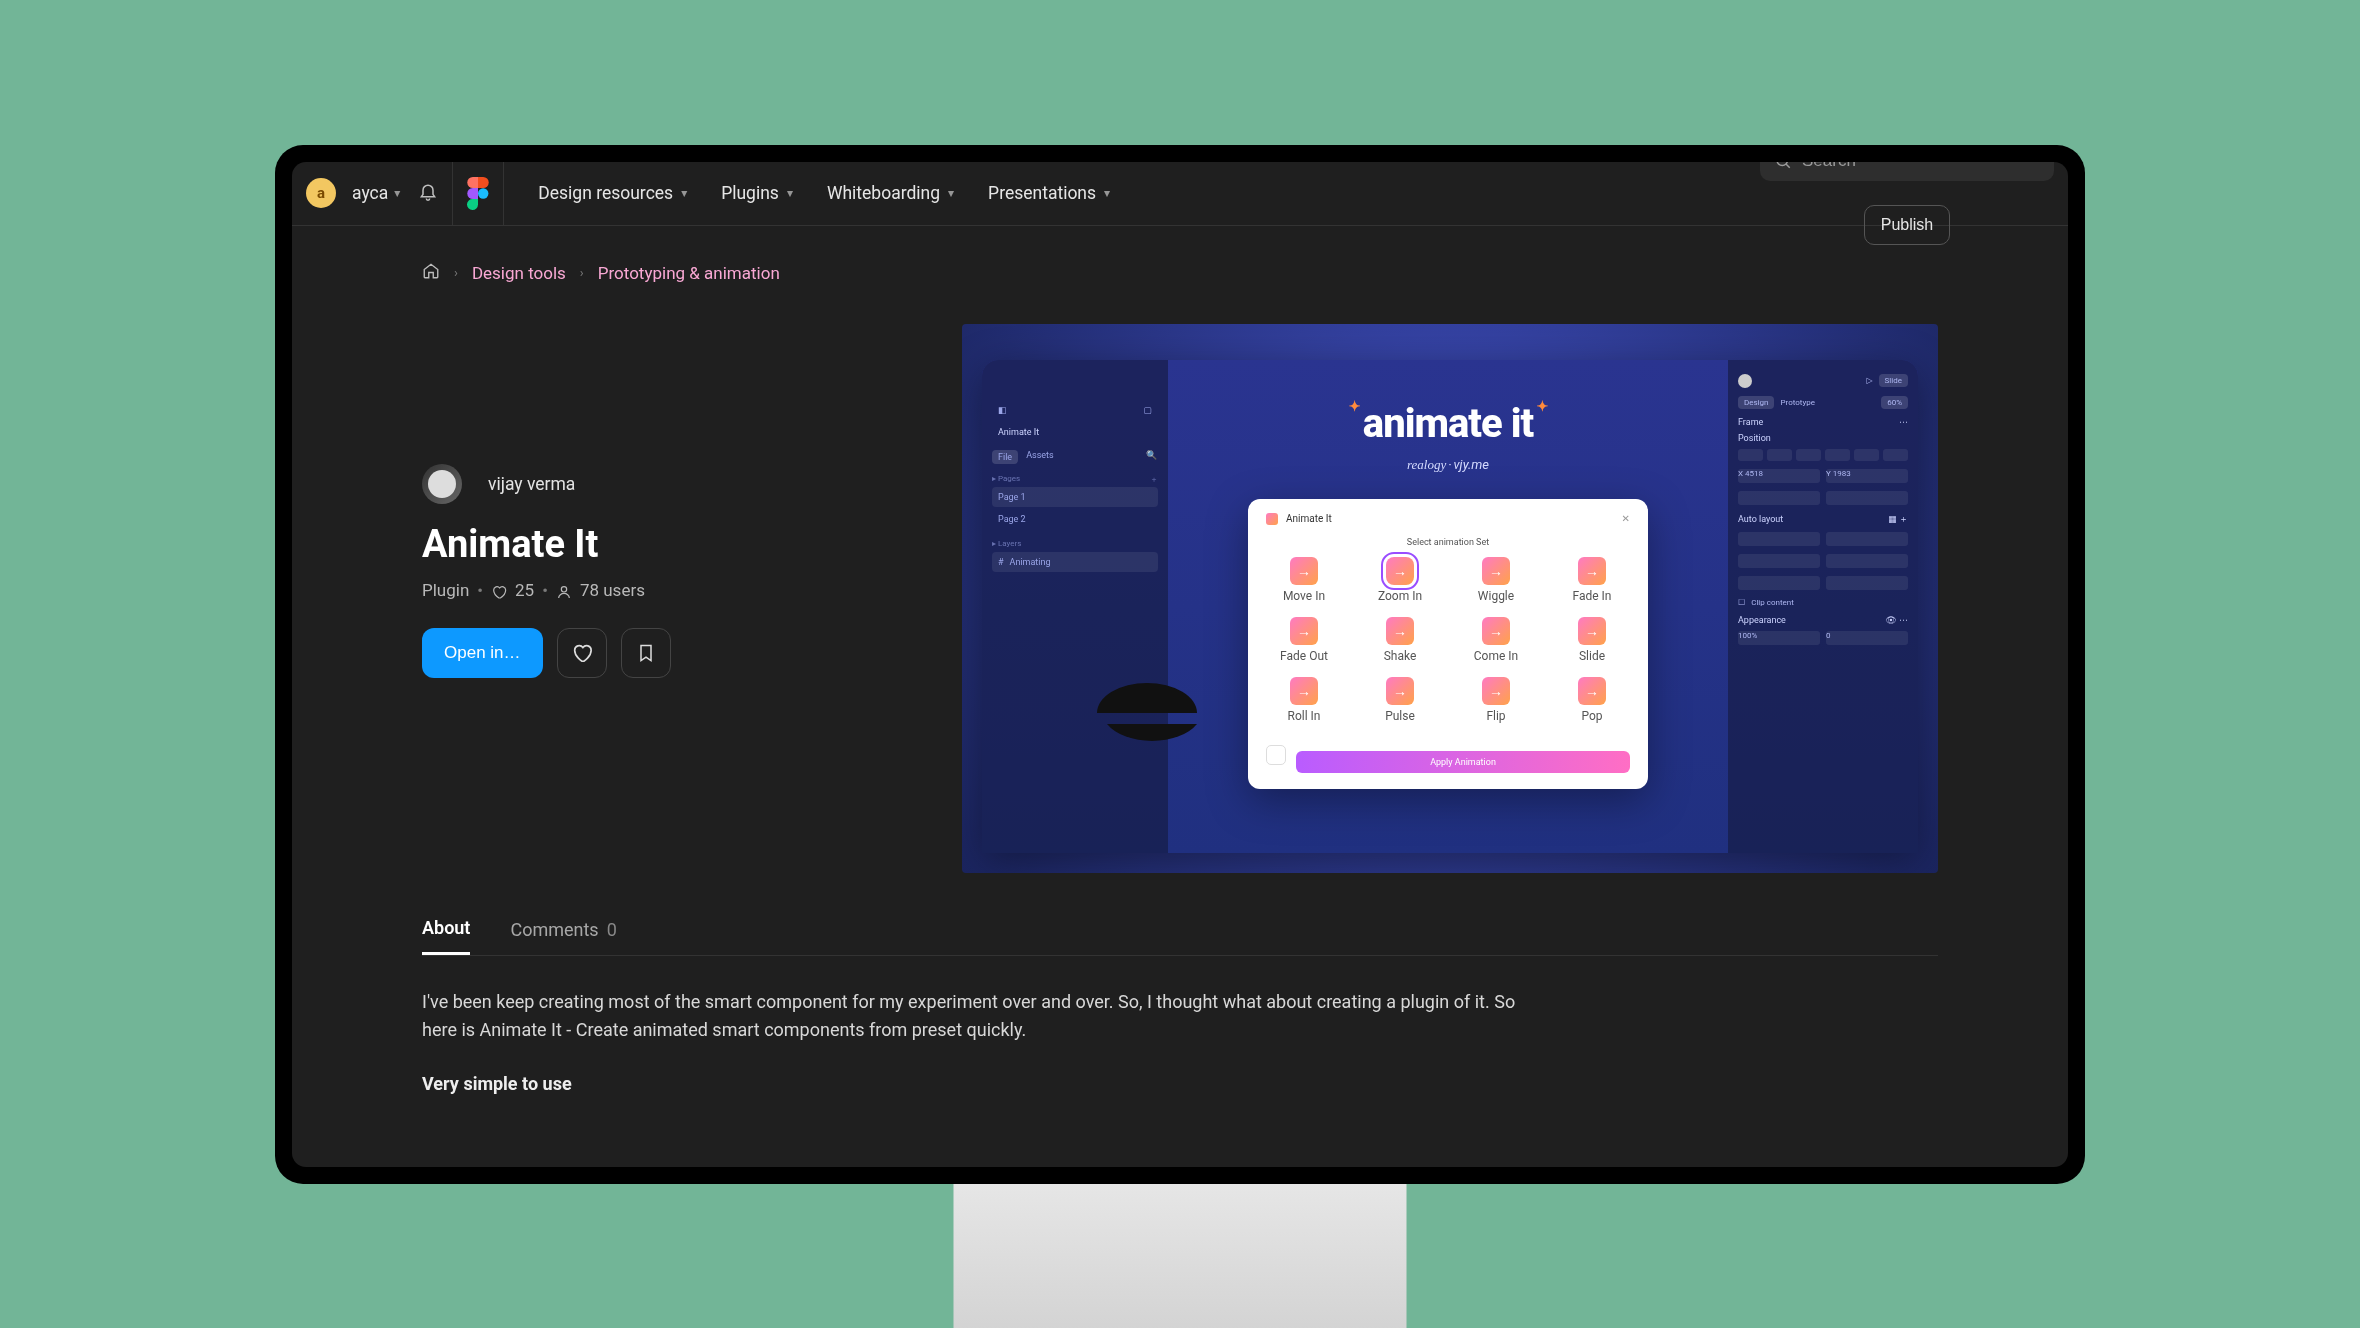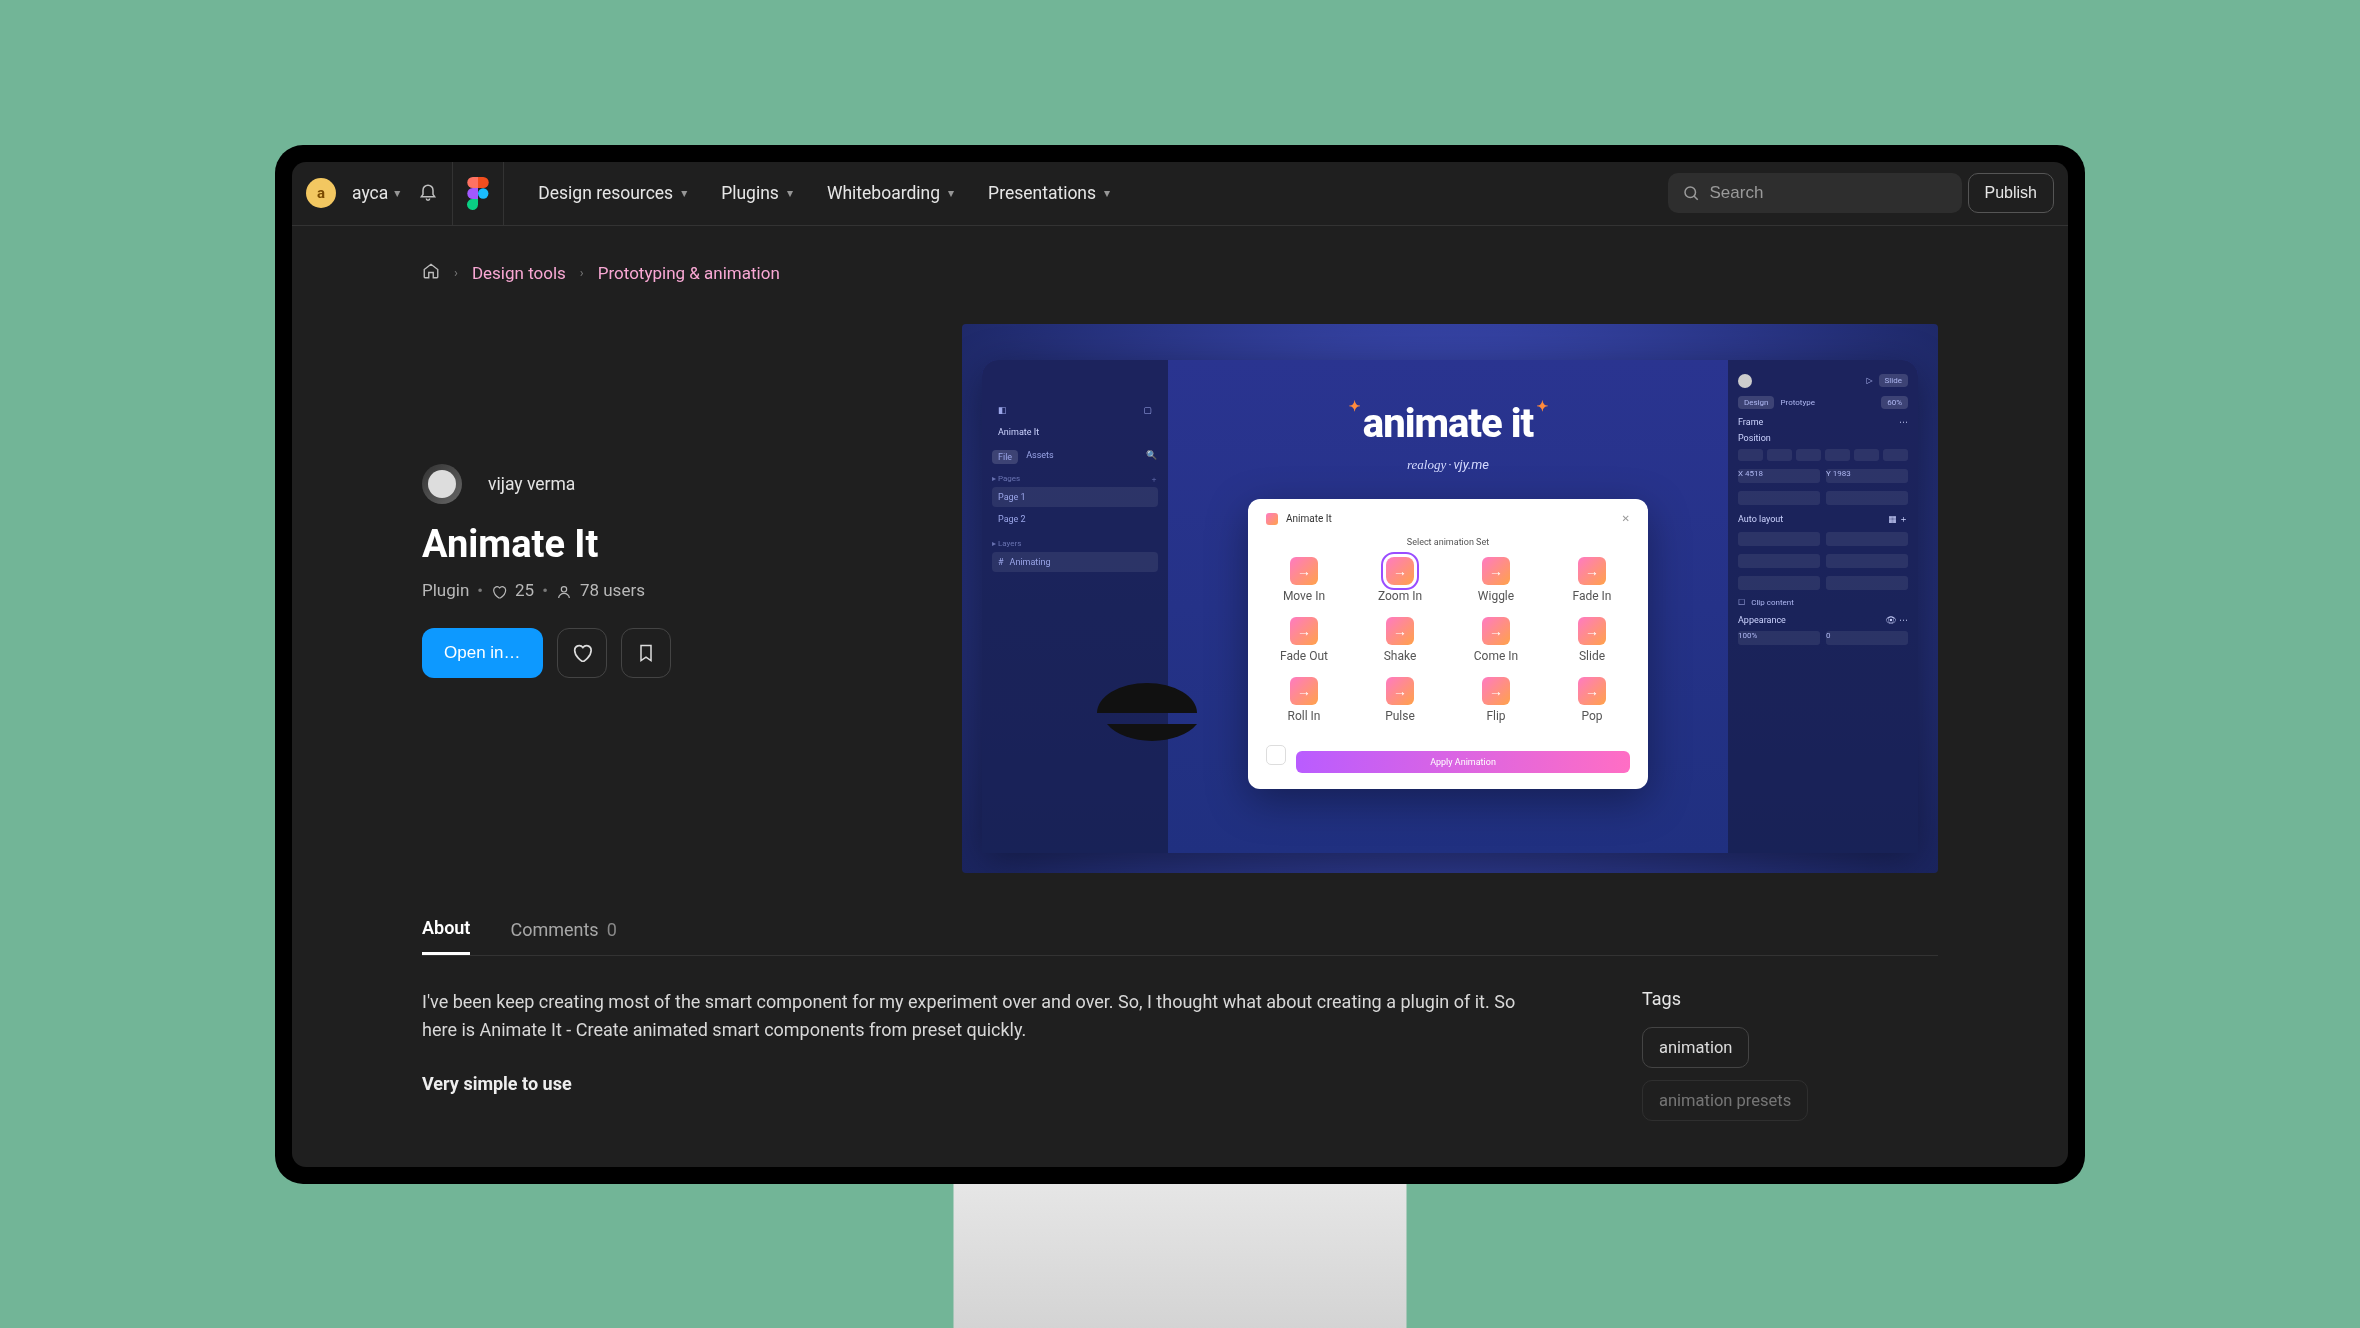--- a/index.html
+++ b/index.html
@@ -63,21 +63,21 @@
     display:flex; align-items:center; justify-content:center;
     font-weight:700; font-size:15px;
     margin-right:10px;
   }
   .user { display:flex; align-items:center; gap:6px; cursor:pointer;}
   .chev { opacity:.6; font-size:12px;}
   .bell { margin-left:18px; opacity:.85; cursor:pointer;}
   .figma-logo { width:22px; display:block; }
   .nav-links { display:flex; gap:34px; margin-left:20px; }
   .nav-link { display:flex; align-items:center; gap:8px; cursor:pointer; color:#e6e6e6;}
-  .nav-right { margin-left:auto; display:flex; align-items:center; gap:6px;}
+  .nav-right { margin-left:auto; display:flex; align-items:center; gap:24px;flex-direction:column;}
   .search {
     display:flex; align-items:center; gap:10px;
     background:#2e2e2e; border-radius:10px;
     height:40px; width:294px; padding:0 14px;
     color:#9a9a9a;
   }
   .search input {
     background:transparent; border:none; outline:none;
     color:#e6e6e6; font-size:17px; flex:1;
   }
@@ -469,22 +469,17 @@
             <span class="count">0</span>
           </div>
         </div>
       </div>
 
       <div class="body-row">
         <div class="desc">
           <p>I've been keep creating most of the smart component for my experiment over and over. So, I thought what about creating a plugin of it. So here is Animate It - Create animated smart components from preset quickly.</p>
           <p class="h">Very simple to use</p>
         </div>
-        <div class="tags">
-          <div class="tags-title">Tags</div>
-          <span class="chip">animation</span><br>
-          <span class="chip fade">animation presets</span>
-        </div>
       </div>
 
     </div>
   </div>
 </div>
 
 </body></html>

